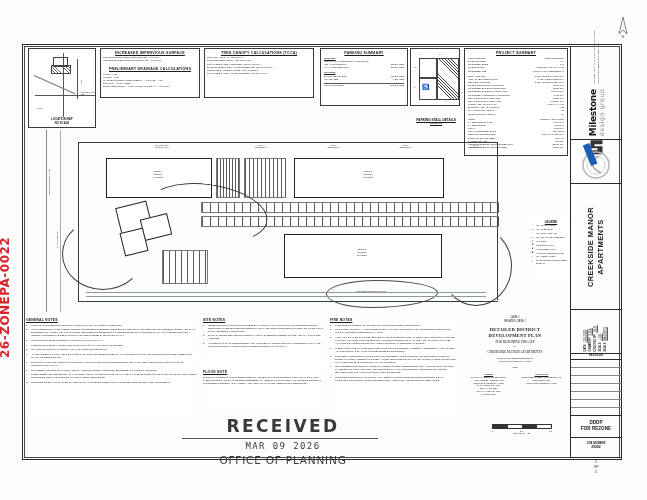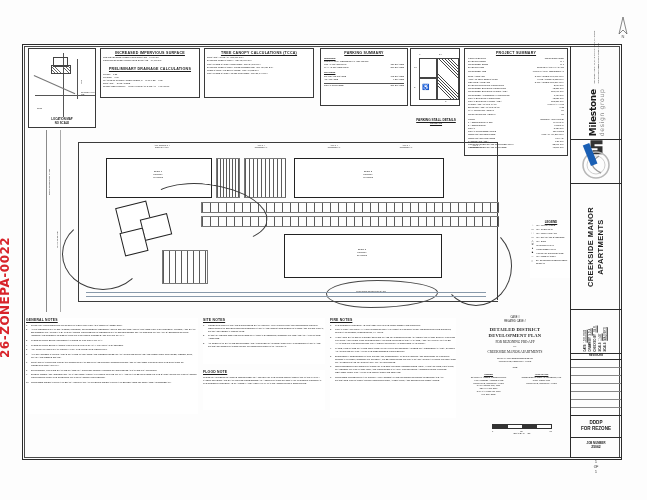--- a/index.html
+++ b/index.html
@@ -813,16 +813,22 @@
 
     <div class="ts-cell" id="ts-sheet">
       <div class="ts-sheet-txt" style="padding-top:2px;">
         <span>1</span><br>
         <span>OF</span><br>
         <span>1</span>
       </div>
     </div>
   </div>
 
+  <div id="received">
+    <div class="rec-title">RECEIVED</div>
+    <div class="rec-rule"></div>
+    <div class="rec-date">MAR  09  2026</div>
+    <div class="rec-office">OFFICE OF PLANNING</div>
+  </div>
 
   <div id="casestamp">26-ZONEPA-0022</div>
 
 </div>
 
 </body></html>

